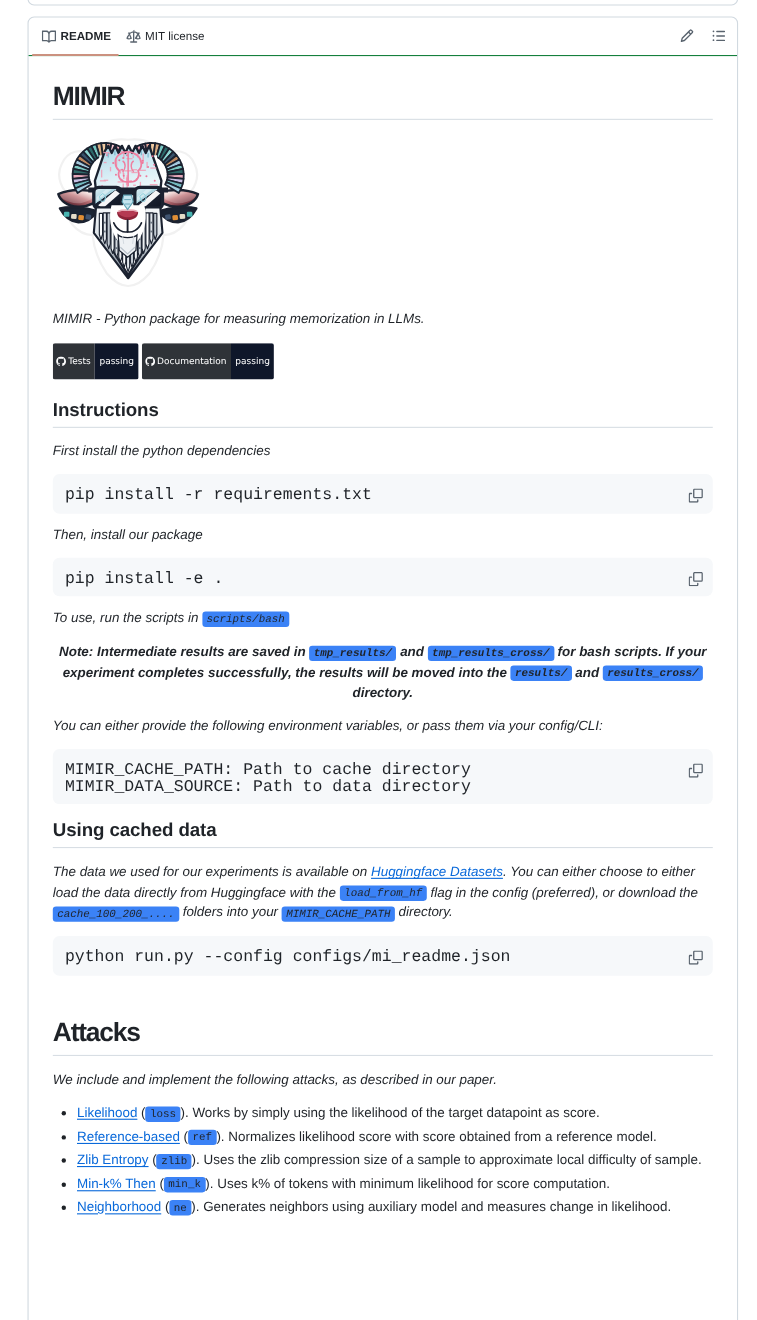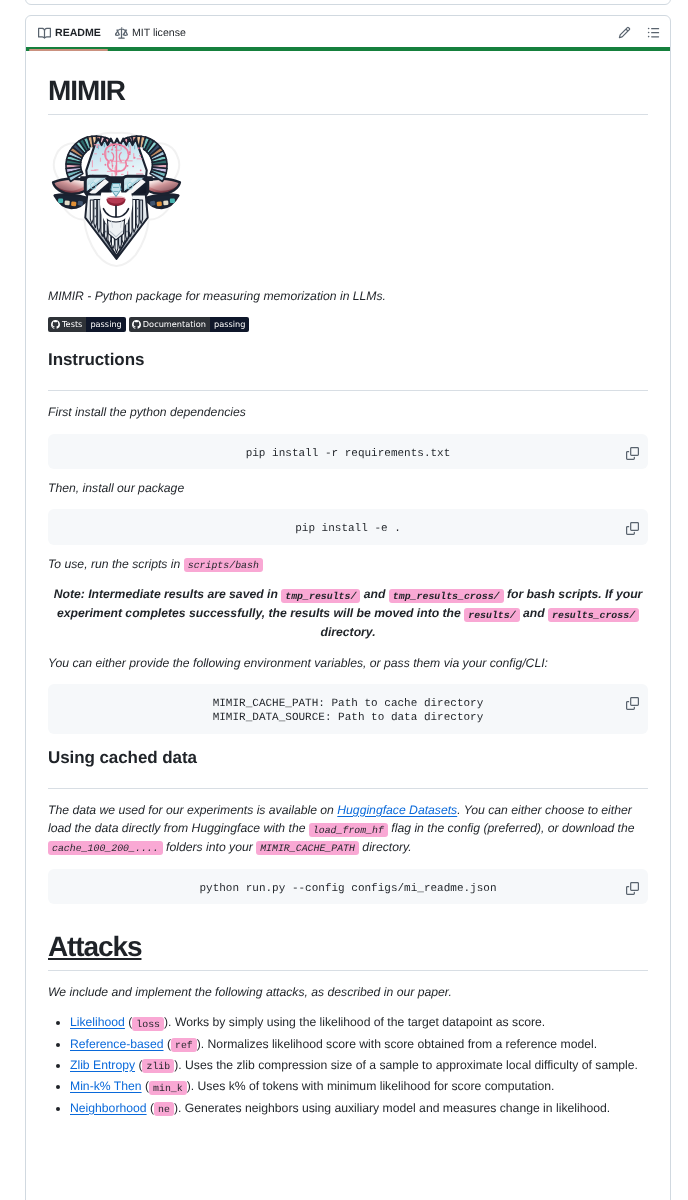--- a/index.html
+++ b/index.html
@@ -17,77 +17,77 @@
   
   .prev-card {
     position:absolute; left:25px; top:-40px; width:646px; height:45px;
     border:1px solid #d1d9e0; border-radius:6px; background:#fff;
   }
   .readme-card {
     position:absolute; left:25px; top:15px; width:646px; height:1200px;
     border:1px solid #d1d9e0; border-radius:6px; background:#fff;
   }
   .tabbar {
-    position:relative; height:35px; border-bottom:4px solid #15803d;
+    position:relative; height:35px; border-bottom:1px solid #15803d;
     padding:0 4px; display:flex; align-items:flex-start;
   }
   .tabs { display:flex; align-items:center; padding-top:0px; }
   .tab {
     display:flex; align-items:center; gap:4px;
     padding:7px 6px 8px 8px; font-size:10.6px; color:#1f2328;
     cursor:pointer; position:relative; line-height:20px;
   }
   .tab.active { font-weight:600; }
   .tab.active:after {
     content:""; position:absolute; left:-1px; right:-1px; bottom:0px;
     height:1.6px; background:#cb917f; border-radius:6px;
   }
   .tab svg { display:block; fill:#59636e; width:13px; height:13px; }
   .tabbar .right { margin-left:auto; display:flex; align-items:center; gap:16px; padding-top:10px; padding-right:6px; }
   .iconbtn { width:13px; height:13px; display:flex; align-items:center; justify-content:center; cursor:pointer; }
   .iconbtn svg { fill:#59636e; display:block; width:13px; height:13px; }
 
   .content { padding:21px 22px 24px 22px; }
 
-  h1.md { font-size:28px; line-height:1.35; font-weight:600; letter-spacing:-1.1px; margin:0 0 12px 0; padding-bottom:4px; border-bottom:1px solid #d8dee4; }
-  h2.md { font-size:17px; line-height:1.42; font-weight:600; letter-spacing:-0.08px; margin:12px 0 12px 0; padding-bottom:18px; border-bottom:1px solid #d8dee4; }
+  h1.md { font-size:24px; line-height:1.35; font-weight:600; letter-spacing:-1.1px; margin:0 0 12px 0; padding-bottom:4px; border-bottom:1px solid #d8dee4; }
+  h2.md { font-size:17px; line-height:1.42; font-weight:600; letter-spacing:-0.08px; margin:12px 0 12px 0; padding-bottom:3px; border-bottom:1px solid #d8dee4; }
   p.md { font-size:12.2px; line-height:1.5; margin:0 0 12px 0;font-style:italic; }
   p.md + ul.md { margin-top:2px; }
   ul.md { font-size:12.2px; line-height:1.5; margin:0 0 27px 0; padding-left:22px; }
   ul.md li { margin-bottom:2.5px; }
   a.md { color:#0969da; text-decoration:none; }
   ul.md a.md { text-decoration:underline; text-underline-offset:1.5px; }
   p.md a.md { text-decoration:underline; text-underline-offset:1.5px; }
   code.md {
     font-family:"Liberation Mono", monospace; font-size:9.9px;
-    background:#f9a8d4; padding:1.5px 4px; border-radius:3px; white-space:nowrap;
+    background:#3b82f6; padding:1.5px 4px; border-radius:3px; white-space:nowrap;
   }
   .logo-wrap { margin:0 0 11px 0; line-height:0; }
   .badges { display:flex; gap:3px; margin:0 0 16px 0; align-items:center; }
   .codeblock {
     position:relative; background:#f6f8fa; border-radius:6px;
     padding:13px 11px 8px 11px; margin:0 0 10px 0; overflow:hidden;
   }
   .codeblock pre {
-    margin:0; font-family:"Liberation Mono", monospace; font-size:11px;
-    line-height:14.4px; color:#1f2328; white-space:pre;text-align:center;
+    margin:0; font-family:"Liberation Mono", monospace; font-size:15px;
+    line-height:14.4px; color:#1f2328; white-space:pre;
   }
   .copybtn { position:absolute; top:13px; right:9px; width:13px; height:13px;
     display:flex; align-items:center; justify-content:center; cursor:pointer; }
   .copybtn svg { fill:#59636e; display:block; width:13px; height:13px; }
-  .badge { display:inline-flex; height:15px; border-radius:2px; overflow:hidden;
+  .badge { display:inline-flex; height:33px; border-radius:2px; overflow:hidden;
     font-family:"DejaVu Sans", sans-serif; font-size:8.2px; line-height:15px; }
   .badge-l { background:#2f3338; color:#fff; padding:0 4px 0 3px; display:inline-flex; align-items:center; gap:2px; }
   .badge-r { background:#0f172a; color:#fff; padding:0 4px; display:inline-flex; align-items:center; }
   .gh-mark { width:9px; height:9px; display:inline-block; }
   .gh-mark svg { width:9px; height:9px; }
   .gh-mark svg { display:block; fill:#fff; }
   p.md.bold { font-weight:700;text-align:center; }
   
-  h1.md.h1b { margin-top:24px;text-decoration:underline; }
+  h1.md.h1b { margin-top:36px; }
 </style>
 </head>
 <body>
 
 <div class="page">
   <div class="prev-card"></div>
   <div class="readme-card">
     <div class="tabbar">
       <div class="tabs">
         <div class="tab active">

